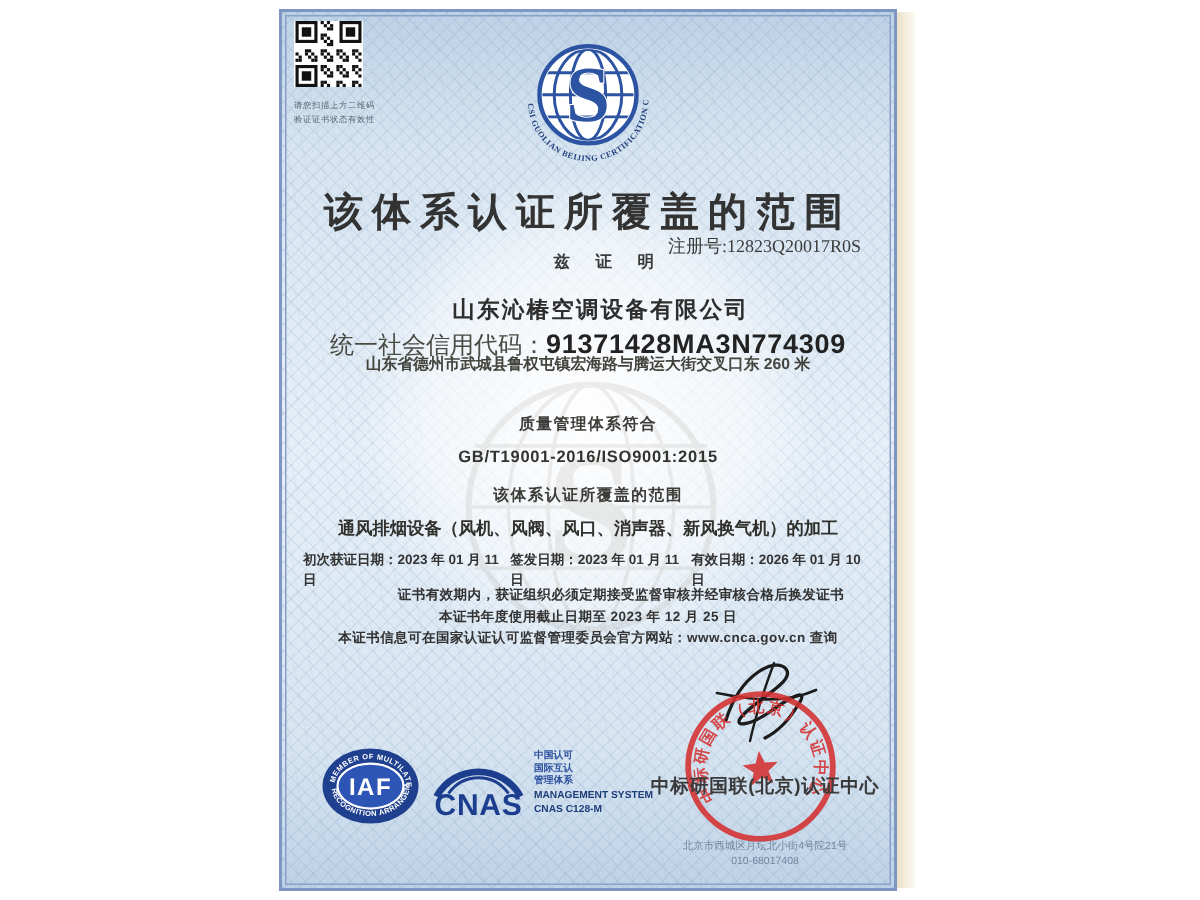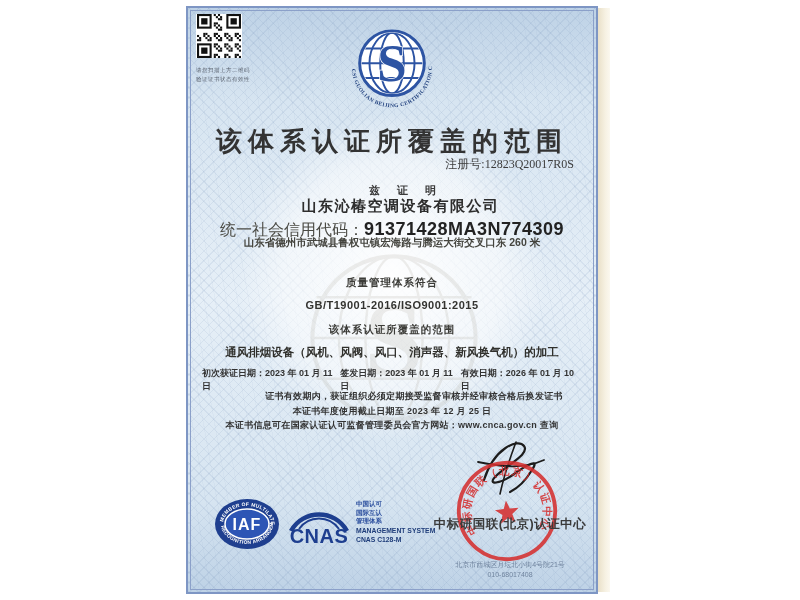--- a/index.html
+++ b/index.html
@@ -190,21 +190,21 @@
             <textPath href="#logoArc" startOffset="2">CSI GUOLIAN BEIJING CERTIFICATION CENTER</textPath>
           </text>
         </svg>
       </div>
 
       <div class="abs ctr title" style="top:116px;">该体系认证所覆盖的范围</div>
       <div class="abs reg" style="top:148px; right:22px;">
         <span>注册号:</span><span>12823Q20017R0S</span>
       </div>
 
-      <div class="abs ctr certify" style="top:175px;padding-left:28px;">兹 证 明</div>
+      <div class="abs ctr certify" style="top:159px;padding-left:28px;">兹 证 明</div>
       <div class="abs ctr company" style="top:189px;">山东沁椿空调设备有限公司</div>
       <div class="abs ctr" style="top:211px;">
         <span class="credit-label">统一社会信用代码：</span><span class="credit-code">91371428MA3N774309</span>
       </div>
       <div class="abs ctr addr" style="top:228px;">山东省德州市武城县鲁权屯镇宏海路与腾运大街交叉口东 260 米</div>
 
       <div class="abs ctr mid" style="top:268px;">质量管理体系符合</div>
       <div class="abs ctr standard" style="top:291px;">GB/T19001-2016/ISO9001:2015</div>
       <div class="abs ctr mid" style="top:315px;">该体系认证所覆盖的范围</div>
       <div class="abs ctr scope" style="top:337px;">通风排烟设备（风机、风阀、风口、消声器、新风换气机）的加工</div>

